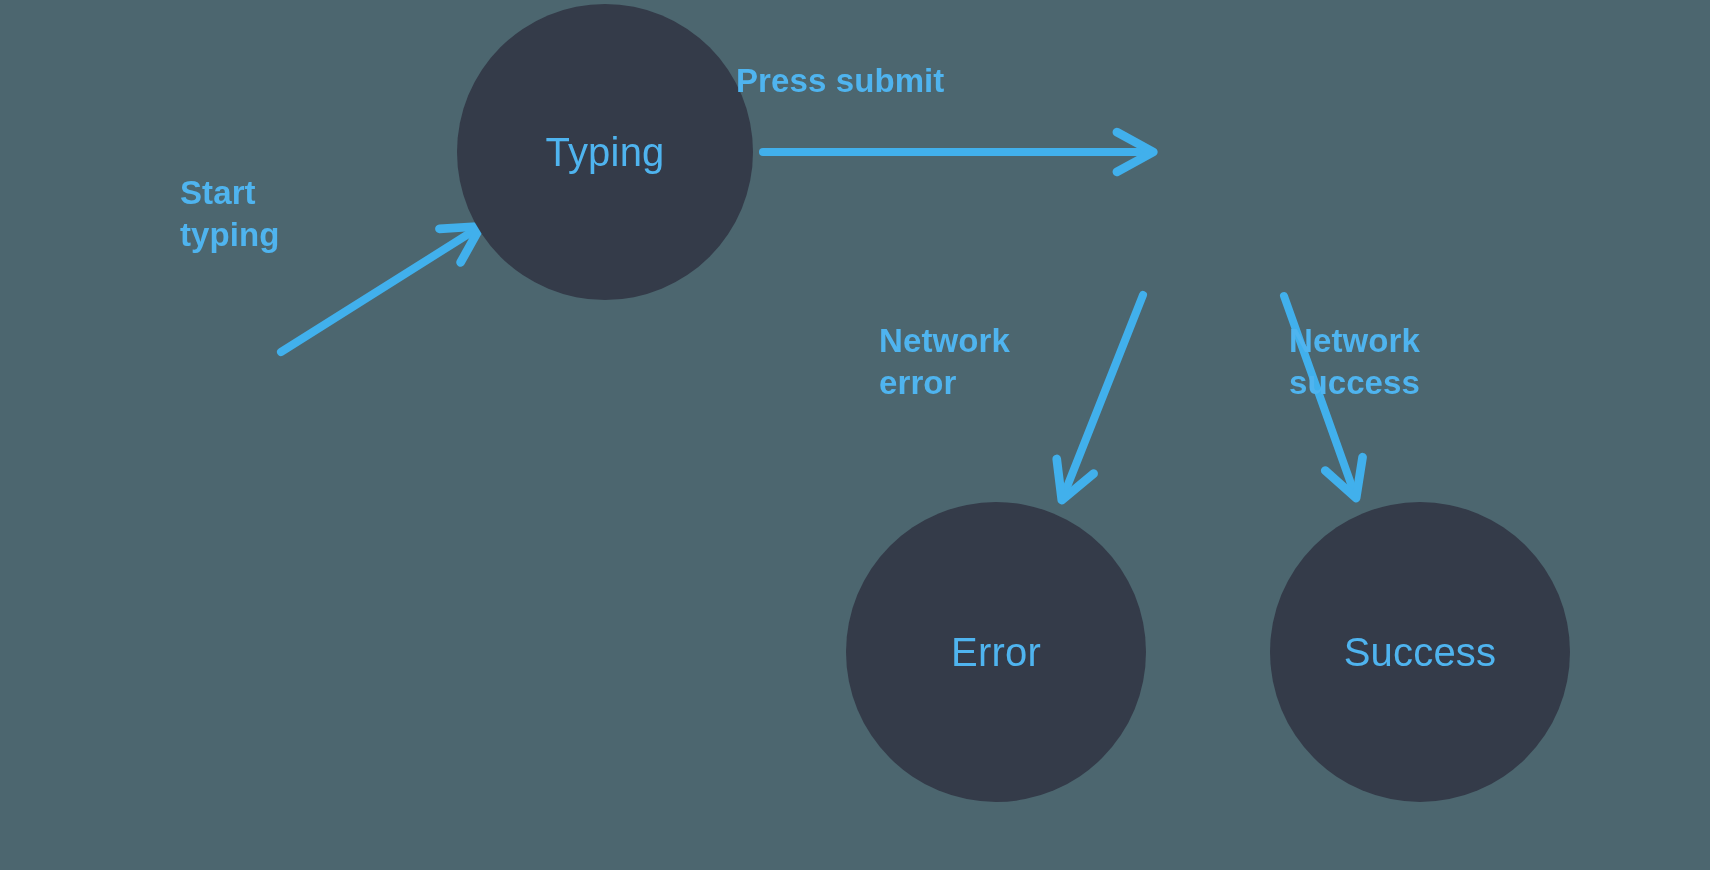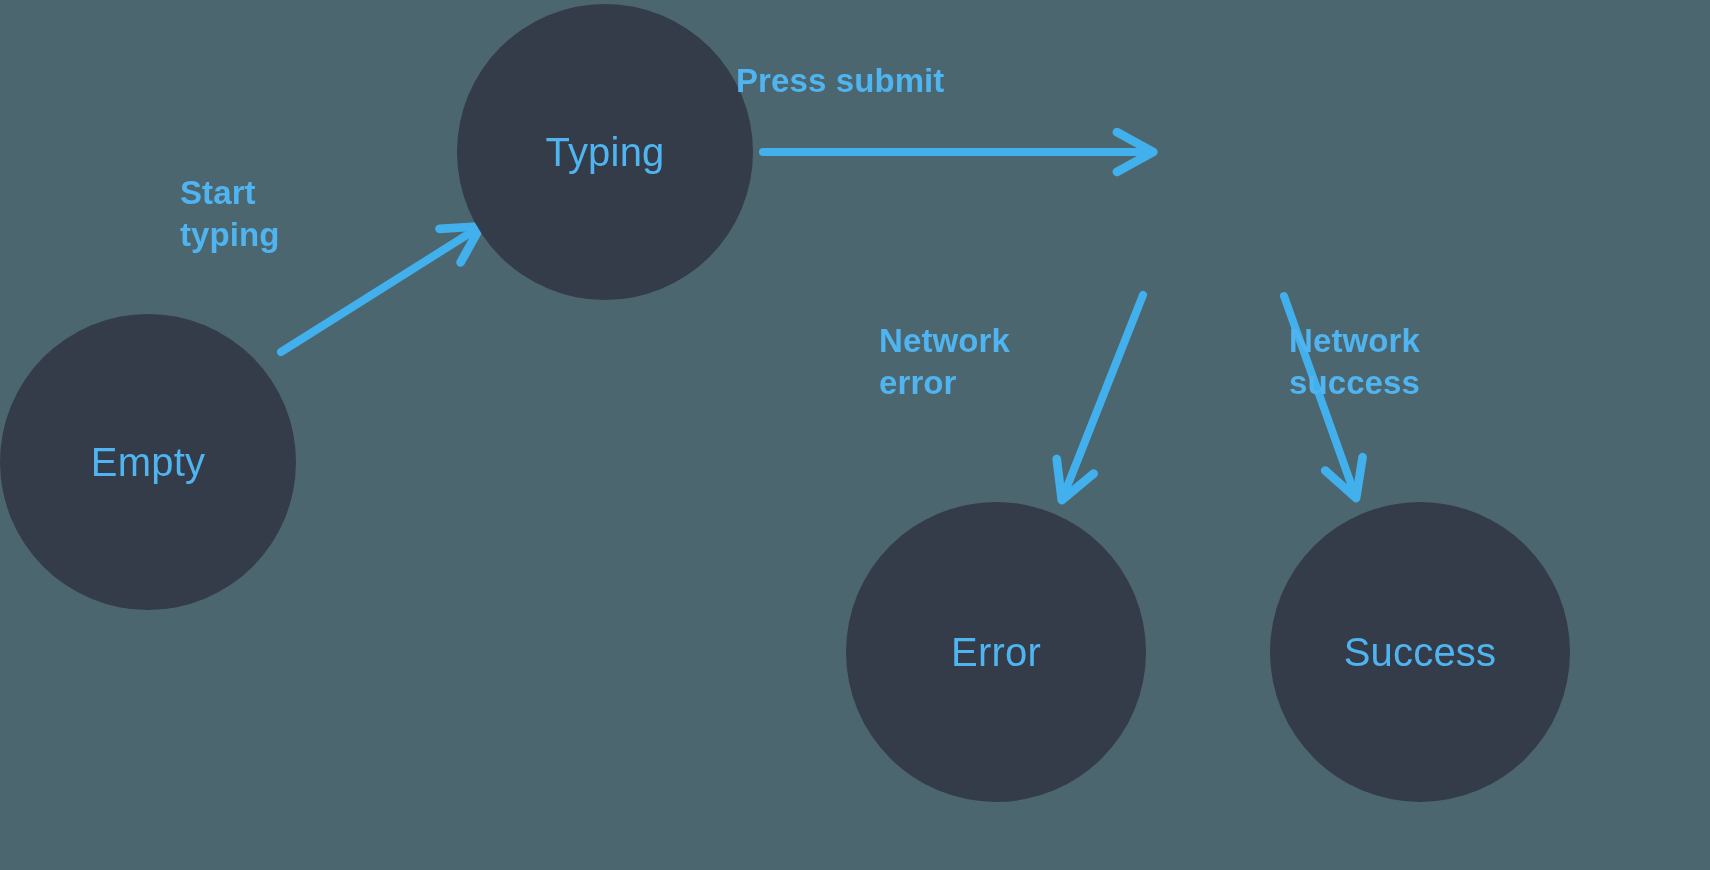--- a/index.html
+++ b/index.html
@@ -66,23 +66,20 @@
 
     <line x1="281" y1="352" x2="478" y2="228" stroke="#41b0ec" stroke-width="8" stroke-linecap="round" marker-end="url(#ah)"></line>
 
     <line x1="763" y1="152" x2="1150" y2="152" stroke="#41b0ec" stroke-width="8" stroke-linecap="round" marker-end="url(#ah)"></line>
 
     <line x1="1143" y1="295" x2="1063" y2="497" stroke="#41b0ec" stroke-width="8" stroke-linecap="round" marker-end="url(#ah)"></line>
 
     <line x1="1284" y1="296" x2="1355" y2="495" stroke="#41b0ec" stroke-width="8" stroke-linecap="round" marker-end="url(#ah)"></line>
   </svg>
 
-  <div class="state-node" style="left:0px; top:314px; width:296px; height:296px;">
-    <span class="state-label">Empty</span>
-  </div>
 
   <div class="state-node" style="left:457px; top:4px; width:296px; height:296px;">
     <span class="state-label">Typing</span>
   </div>
 
 
   <div class="state-node" style="left:846px; top:502px; width:300px; height:300px;">
     <span class="state-label">Error</span>
   </div>
 

